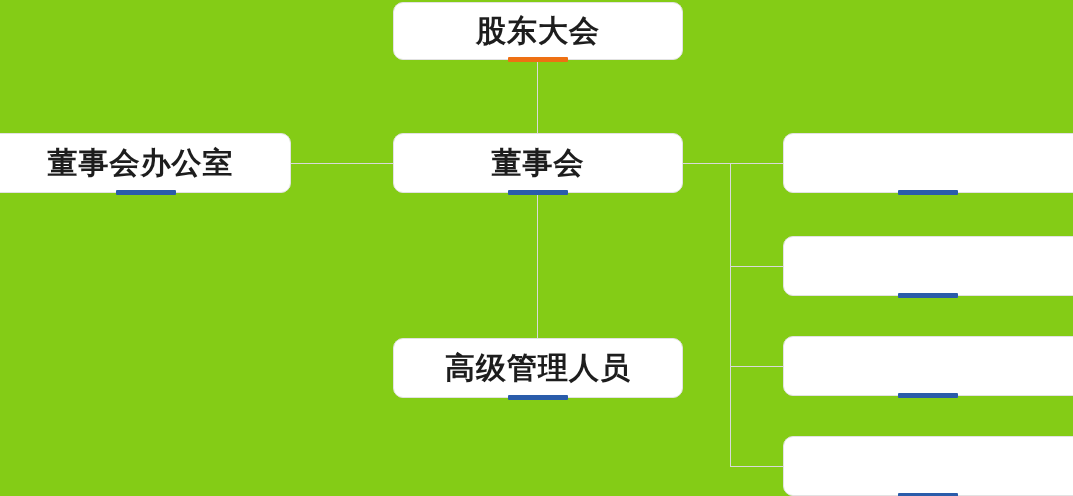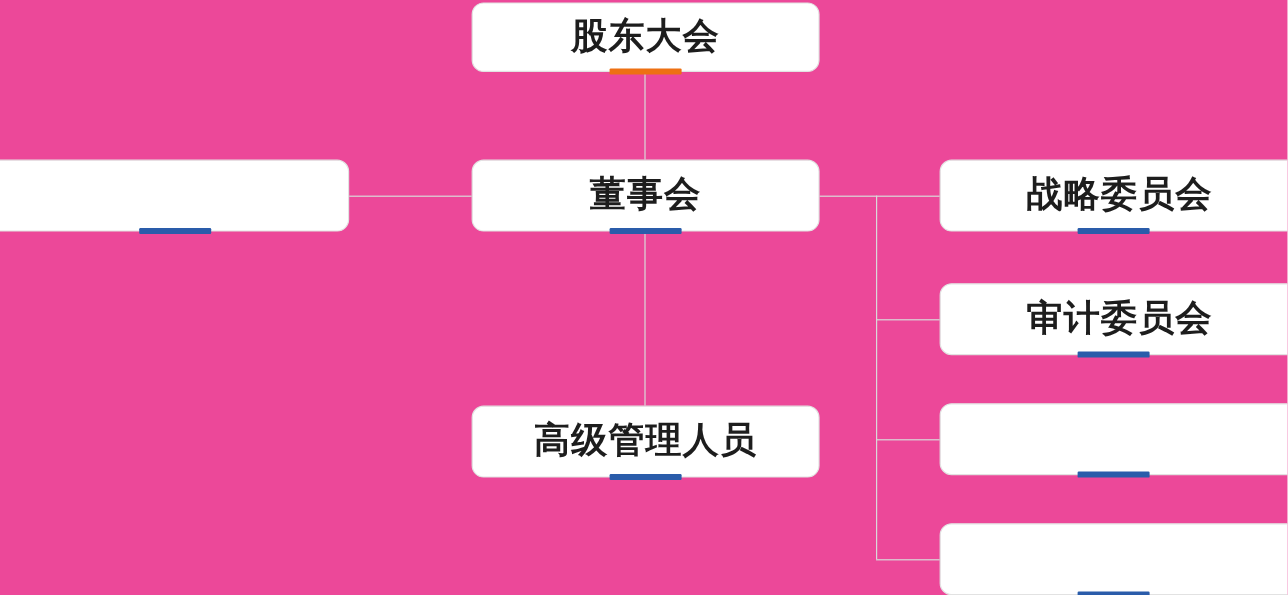--- a/index.html
+++ b/index.html
@@ -7,21 +7,21 @@
     padding: 0;
     background: #ffffff;
   }
   body {
     font-family: "Liberation Sans", "DejaVu Sans", sans-serif;
   }
   #org-chart {
     position: relative;
     width: 1073px;
     height: 496px;
-    background: #ec4899;
+    background: #84cc16;
     overflow: hidden;
   }
 
   
   .conn {
     position: absolute;
     background: #d9d9d9;
     z-index: 1;
   }
   .conn-v { width: 1px; }
@@ -81,40 +81,39 @@
   <div class="conn conn-h" style="left:730px; top:366px; width:53px;"></div>
 
   <div class="conn conn-h" style="left:730px; top:466px; width:53px;"></div>
 
   <div class="node" style="left:393px; top:2px; width:290px; height:58px;">
     <span class="node-label">股东大会</span>
     <span class="accent" style="background:#ee7013;"></span>
   </div>
 
   <div class="node" style="left:-10px; top:133px; width:301px; height:60px;">
+    <span class="node-label">董事会办公室</span>
     <span class="accent" style="background:#2a5caa; left:calc(50% + 5px);"></span>
   </div>
 
   <div class="node" style="left:393px; top:133px; width:290px; height:60px;">
     <span class="node-label">董事会</span>
     <span class="accent" style="background:#2a5caa;"></span>
   </div>
 
   <div class="node" style="left:393px; top:338px; width:290px; height:60px;">
     <span class="node-label">高级管理人员</span>
     <span class="accent" style="background:#2a5caa;"></span>
   </div>
 
   <div class="node" style="left:783px; top:133px; width:300px; height:60px;">
-    <span class="node-label">战略委员会</span>
     <span class="accent" style="background:#2a5caa; left:calc(50% - 5px);"></span>
   </div>
 
   <div class="node" style="left:783px; top:236px; width:300px; height:60px;">
-    <span class="node-label">审计委员会</span>
     <span class="accent" style="background:#2a5caa; left:calc(50% - 5px);"></span>
   </div>
 
   <div class="node" style="left:783px; top:336px; width:300px; height:60px;">
     <span class="accent" style="background:#2a5caa; left:calc(50% - 5px);"></span>
   </div>
 
   <div class="node" style="left:783px; top:436px; width:300px; height:60px;">
     <span class="accent" style="background:#2a5caa; left:calc(50% - 5px);"></span>
   </div>

